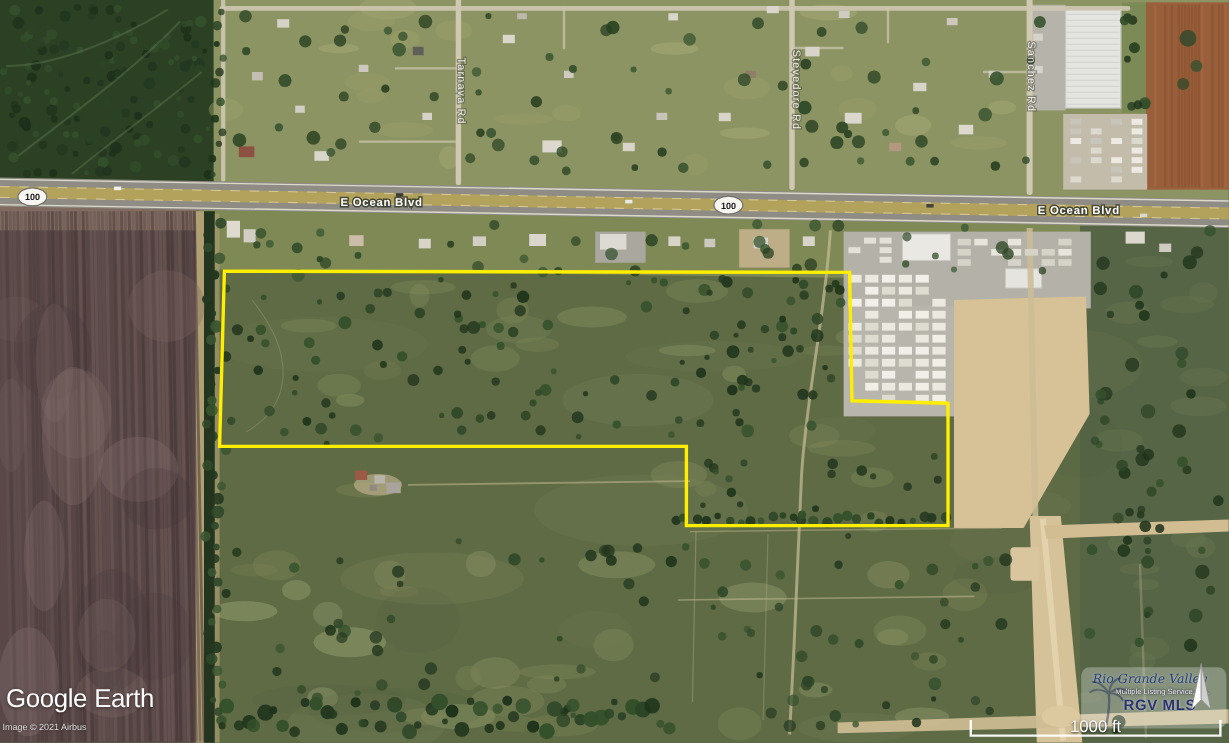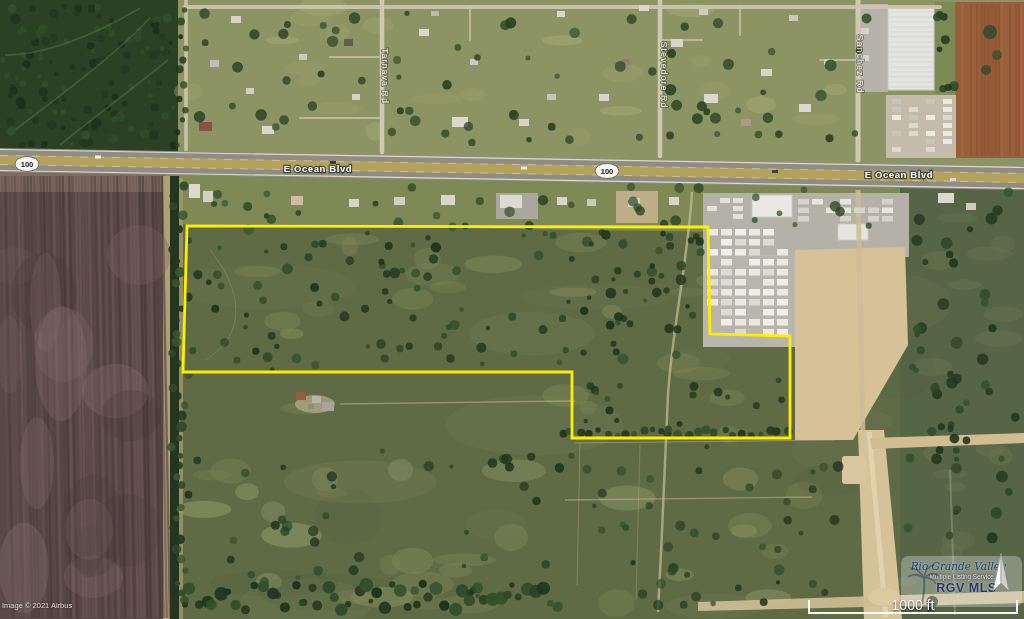--- a/index.html
+++ b/index.html
@@ -1211,20 +1211,23 @@
     </g>
     <text class="maplabel" x="318" y="172" text-anchor="middle">E Ocean Blvd</text>
     <text class="maplabel" x="899" y="178" text-anchor="middle">E Ocean Blvd</text>
     <text class="streetlabel" x="382" y="76" text-anchor="middle" transform="rotate(90 382 76)">Tarnava Rd</text>
     <text class="streetlabel" x="661" y="75" text-anchor="middle" transform="rotate(90 661 75)">Stevedore Rd</text>
     <text class="streetlabel" x="857" y="64" text-anchor="middle" transform="rotate(90 857 64)">Sanchez Rd</text>
   </g>
 </svg>
 
 
+<div class="overlay ge-logo">
+  <span class="g">Google</span><span class="e">Earth</span>
+</div>
 
 <div class="overlay ge-copyright">Image © 2021 Airbus</div>
 
 <div class="overlay rgv-panel">
   <div class="rgv-script">Rio Grande Valley</div>
   <div class="rgv-sub">Multiple Listing Service, Inc.</div>
   <div class="rgv-abbr">RGV MLS</div>
 </div>
 
 <svg class="overlay palm-box" viewBox="0 0 34 44">

